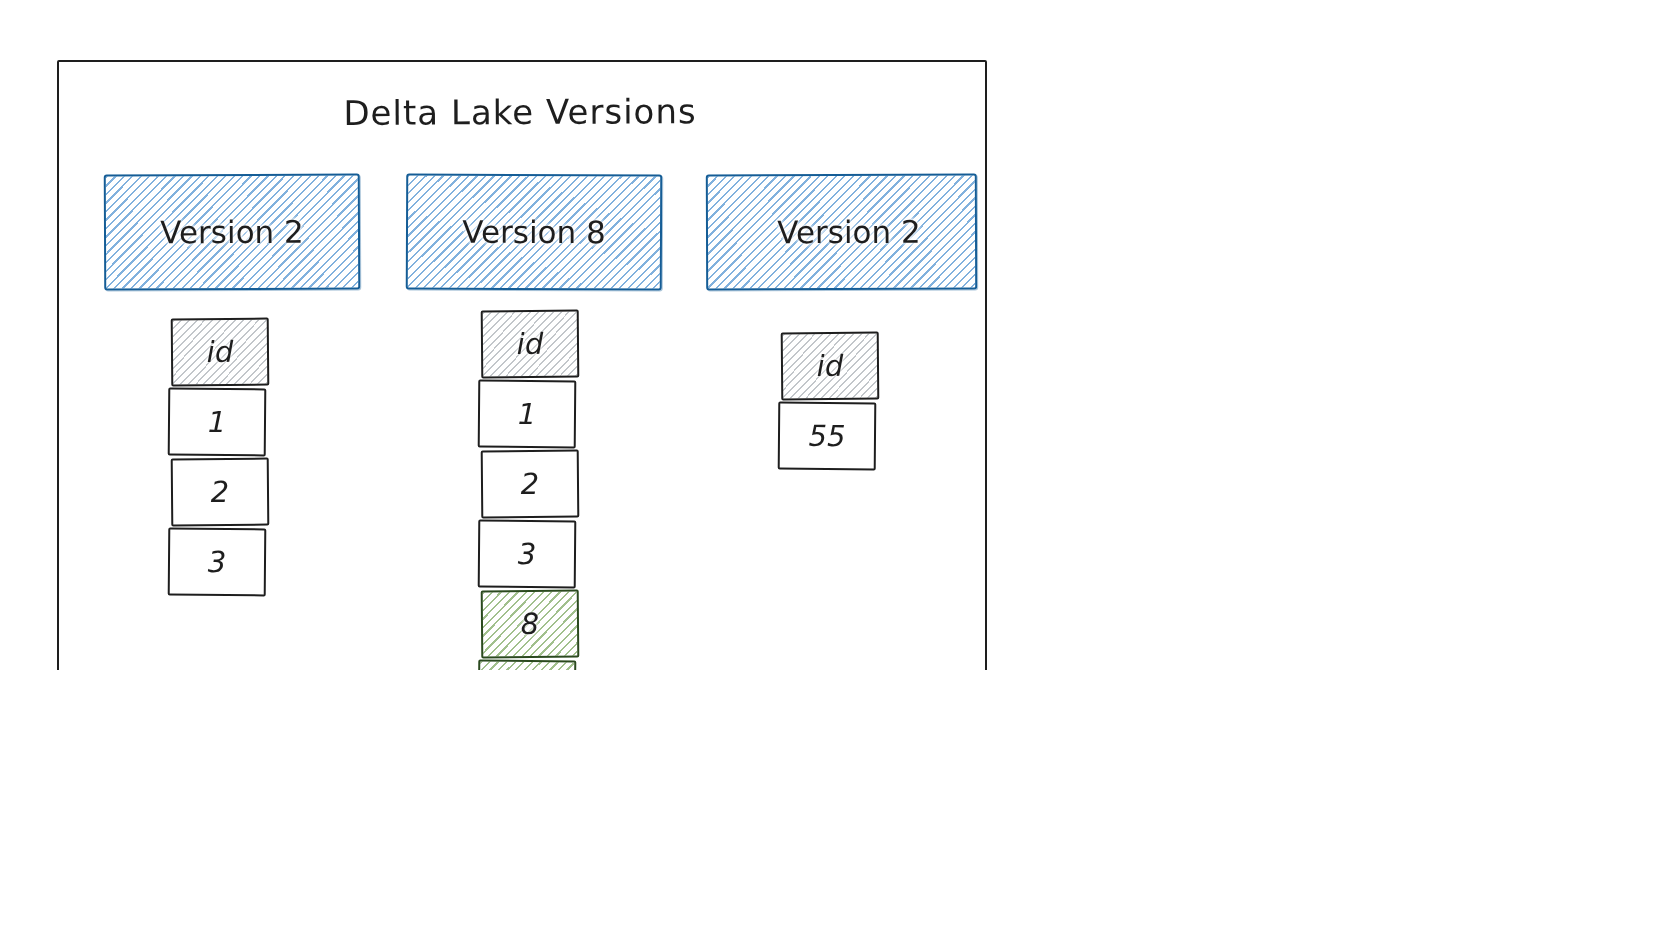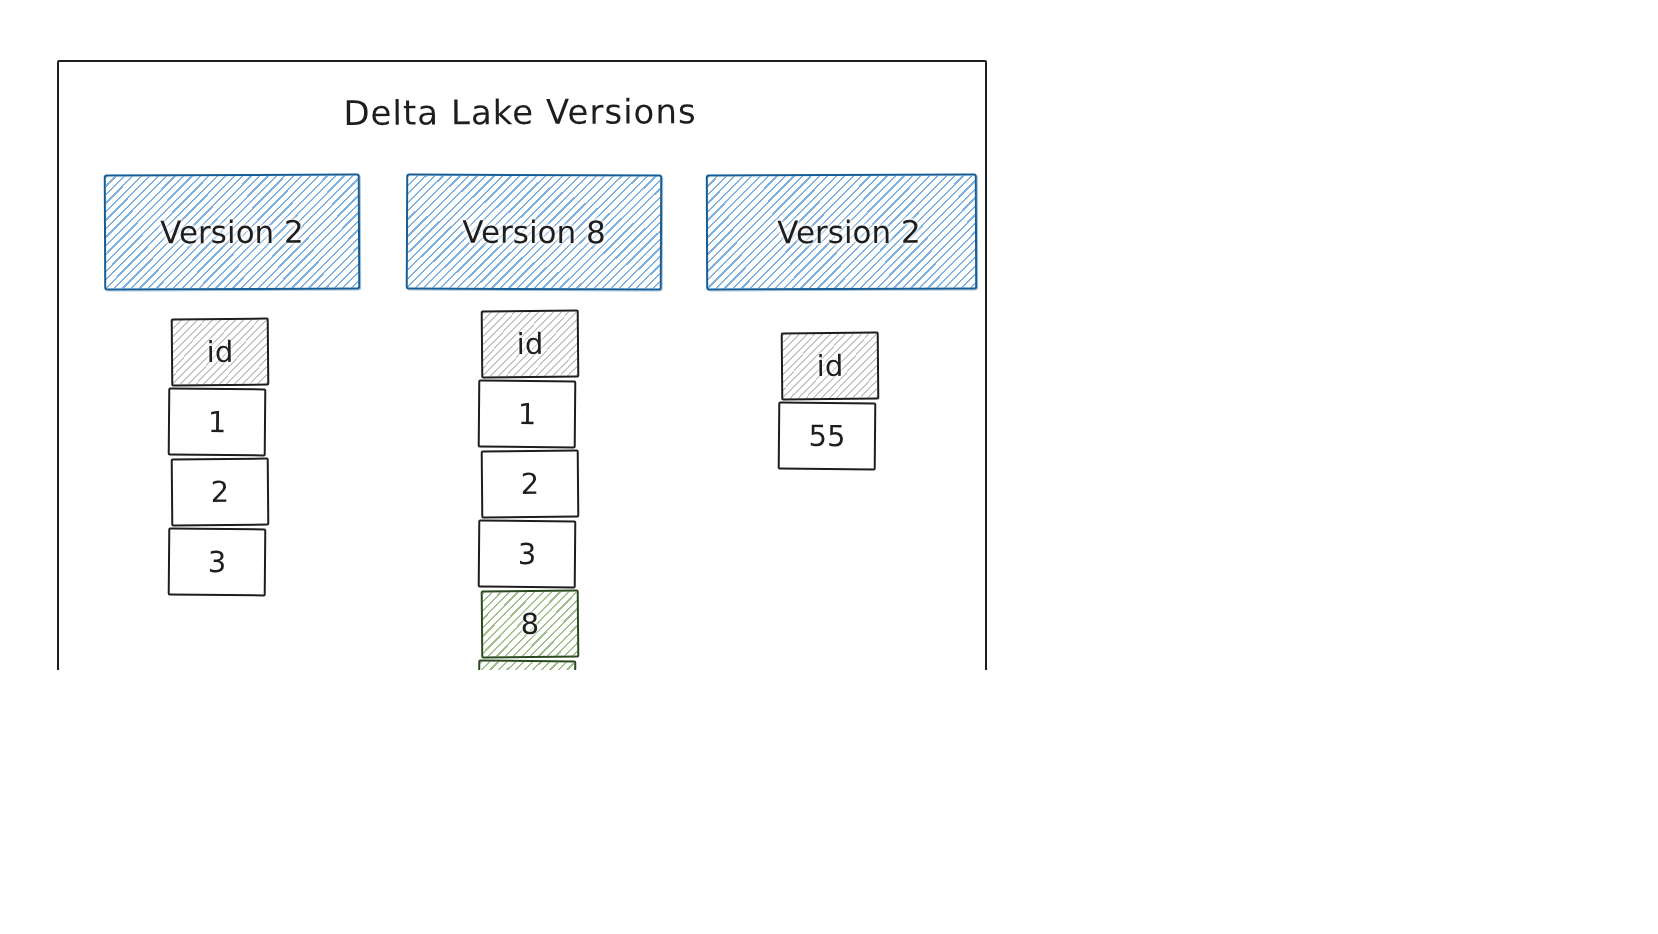--- a/index.html
+++ b/index.html
@@ -67,20 +67,21 @@
   }
   #vheader-0 { left: 104px; top: 174px; transform: rotate(-0.25deg); }
   #vheader-1 { left: 406px; top: 174px; transform: rotate(0.25deg); }
   #vheader-2 { left: 706px; top: 174px; transform: rotate(-0.2deg); padding-left: 15px; }
 
   
   .column {
     position: absolute;
     display: flex;
     flex-direction: column;
+    font-style: italic;
   }
   #column-0 { left: 170px; top: 318px; }
   #column-1 { left: 480px; top: 310px; }
   #column-2 { left: 780px; top: 332px; }
 
   .cell {
     width: 94px;
     height: 64px;
     margin-bottom: 2px;
     border: 2.5px solid #1e1e1e;

